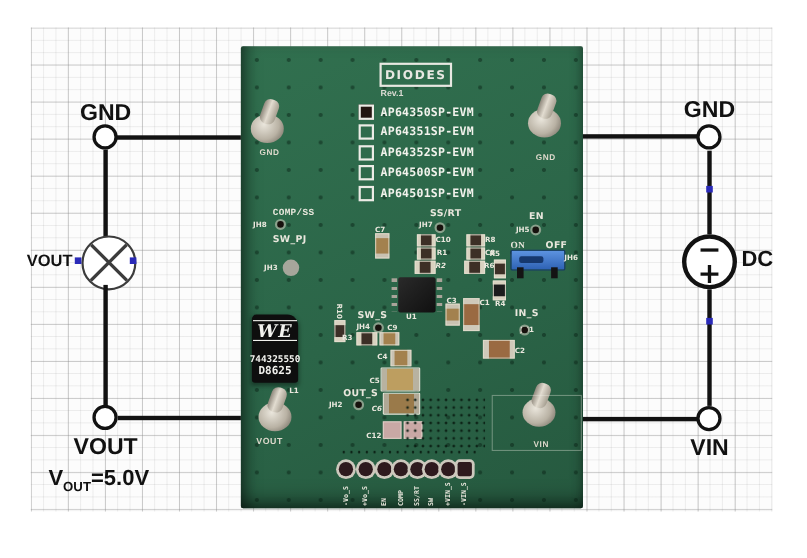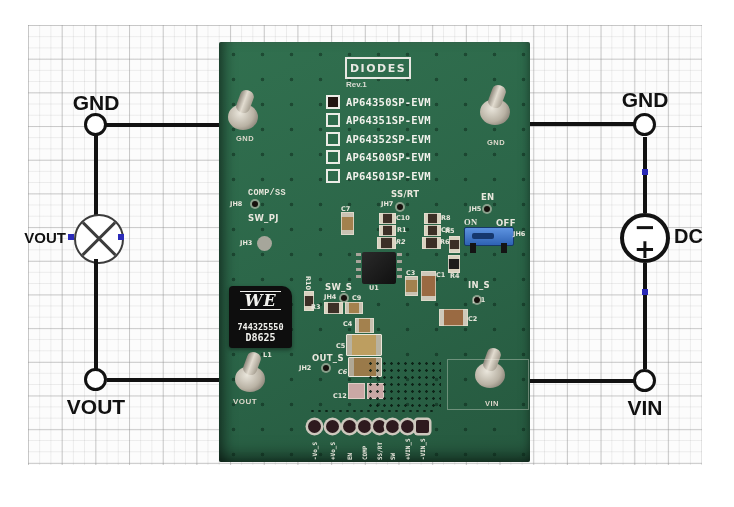--- a/index.html
+++ b/index.html
@@ -82,21 +82,21 @@
   .cap-brown-v{position:absolute;border:1px solid rgba(228,223,208,.7);
       background:linear-gradient(180deg,#cfc9ba 0 15%, #9a6a42 15% 85%, #cfc9ba 85% 100%);}
   .cap-brown-h{position:absolute;border:1px solid rgba(228,223,208,.7);
       background:linear-gradient(90deg,#cfc9ba 0 15%, #9a6a42 15% 85%, #cfc9ba 85% 100%);}
   .res-dark{background:linear-gradient(180deg,#d9d2c0 0 18%, #1c1c1c 18% 82%, #d9d2c0 82% 100%);}
   .cap-big{position:absolute;border:1px solid #eae6da;border-radius:1px;}
   .c5fill{background:linear-gradient(90deg,#b8b2a0 0 15%, #bd9e60 15% 85%, #b8b2a0 85% 100%);}
   .c6fill{background:linear-gradient(90deg,#b0a896 0 15%, #9a7a4a 15% 85%, #b0a896 85% 100%);}
   .padpink{position:absolute;width:15px;height:14px;background:#c9a8a5;border:1px solid rgba(230,220,210,.7);}
 
-  .inductor{position:absolute;left:10px;top:244px;width:63px;height:62px;background:#0e0e0e;
+  .inductor{position:absolute;left:10px;top:244px;width:42px;height:62px;background:#0e0e0e;
       border-radius:4px 10px 3px 3px;box-shadow:0 2px 4px rgba(0,0,0,.4);color:#f2f2ee;
       display:flex;flex-direction:column;align-items:center;justify-content:center;}
   .we{font:italic 900 16px "DejaVu Serif",serif;letter-spacing:1px;border-bottom:1.5px solid #f2f2ee;
       border-top:1.5px solid #f2f2ee;padding:0 4px;line-height:1.1;}
   .ipart{font:bold 8.5px "DejaVu Sans Mono",monospace;margin-top:12px;}
   .icode{font:bold 10px "DejaVu Sans Mono",monospace;}
 
   .vias{position:absolute;left:148px;top:318px;width:74px;height:50px;
       background-image:radial-gradient(circle, rgba(8,26,16,.85) 1.1px, transparent 1.5px);
       background-size:7px 7px;}
@@ -125,20 +125,21 @@
   <div class="wire" style="left:94px;top:136px;width:4px;height:79px;"></div>
   <div class="term" style="left:84px;top:113px;"></div>
   <div class="load"></div>
   <div class="junction" style="left:68px;top:234px;"></div>
   <div class="junction" style="left:118px;top:234px;"></div>
   <div class="schlbl" style="left:18px;top:229px;width:48px;text-align:right;font-size:15px;">VOUT</div>
   <div class="wire" style="left:94px;top:259px;width:4px;height:110px;"></div>
   <div class="term" style="left:84px;top:368px;"></div>
   <div class="wire" style="left:107px;top:378px;width:112px;height:4px;"></div>
   <div class="schlbl" style="left:56px;top:395px;width:80px;">VOUT</div>
+  <div class="voutval"><span>V</span><sub>OUT</sub><span>=5.0V</span></div>
 
   <div class="schlbl" style="left:609px;top:88px;width:72px;">GND</div>
   <div class="wire" style="left:530px;top:122px;width:104px;height:4px;"></div>
   <div class="term" style="left:633px;top:113px;"></div>
   <div class="wire" style="left:643px;top:137px;width:4px;height:76px;"></div>
   <div class="junction" style="left:642px;top:169px;"></div>
   <div class="dccircle"></div>
   <div class="dcsign" style="top:214px;">−</div>
   <div class="dcsign" style="top:236px;">+</div>
   <div class="schlbl" style="left:674px;top:225px;width:44px;text-align:left;font-size:20px;">DC</div>

